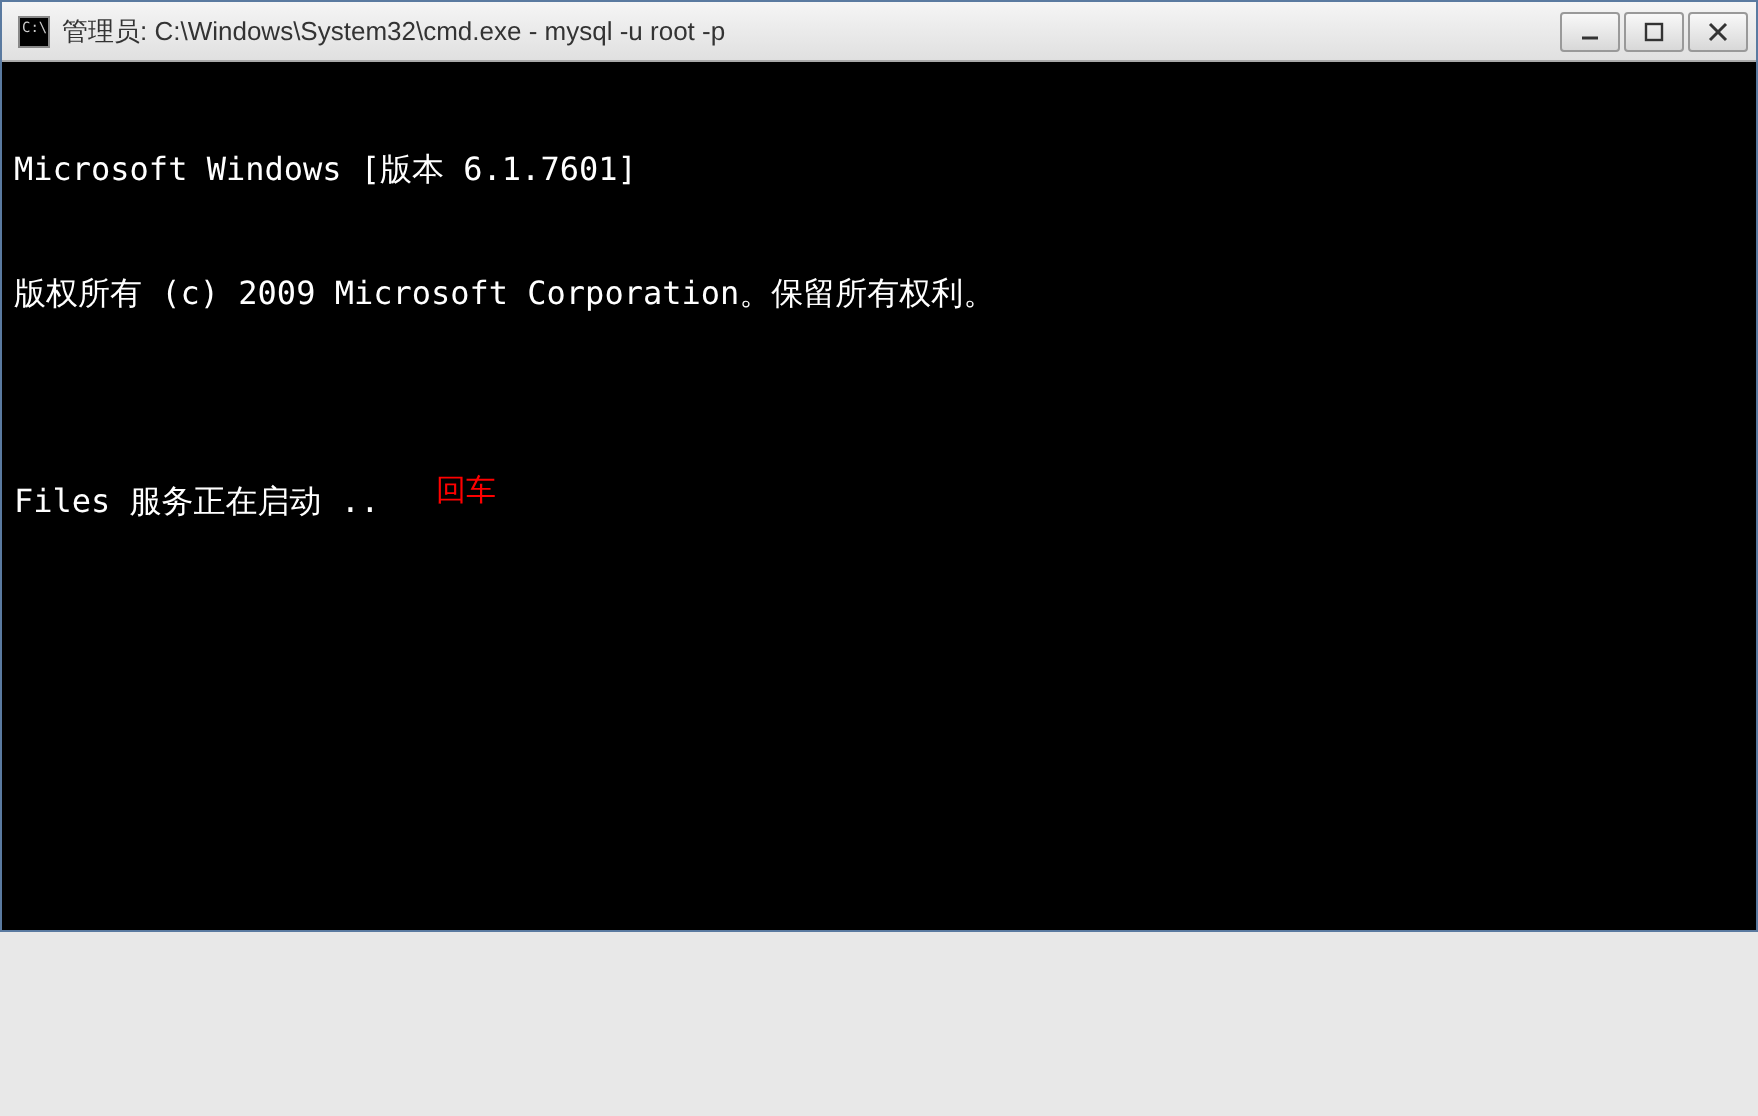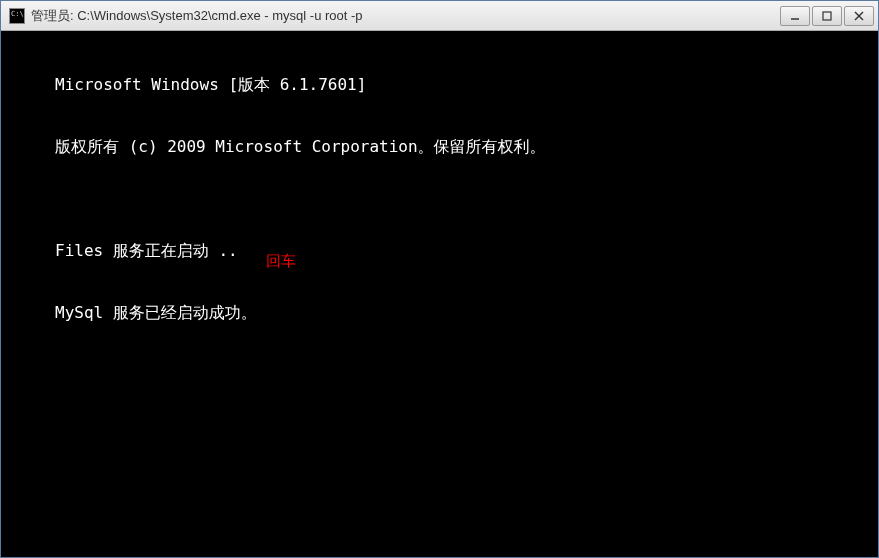--- a/index.html
+++ b/index.html
@@ -9,21 +9,21 @@
     }
     body {
       width: 879px;
       height: 558px;
       background: #e8e8e8;
       font-family: "Microsoft YaHei", "SimSun", sans-serif;
       overflow: hidden;
     }
     .window {
       width: 879px;
-      height: 558px;
+      height: 466px;
       border: 1px solid #5a7aa0;
       background: #000;
       display: flex;
       flex-direction: column;
     }
     .titlebar {
       height: 30px;
       background: linear-gradient(to bottom, #f5f5f5, #e0e0e0);
       border-bottom: 1px solid #aaa;
       display: flex;
@@ -78,21 +78,20 @@
       flex: 1;
       background: #000;
       color: #fff;
       font-family: "Consolas", "NSimSun", "SimSun", monospace;
       font-size: 16px;
       line-height: 1.3;
       padding: 2px 6px;
       white-space: pre-wrap;
       overflow: hidden;
       position: relative;
-      margin-left: 48px;
     }
     .line {
       white-space: pre;
     }
     .annotation {
       color: #ff0000;
       font-family: "Microsoft YaHei", sans-serif;
       font-size: 15px;
       position: absolute;
     }
@@ -121,32 +120,31 @@
             <line x1="9" y1="1" x2="1" y2="9" stroke="#333" stroke-width="1.5"></line>
           </svg>
       </div>
     </div>
   </div>
   <div class="terminal">
     <div class="line">Microsoft Windows [版本 6.1.7601]</div>
     <div class="line">版权所有 (c) 2009 Microsoft Corporation。保留所有权利。</div>
     <div class="line"></div>
     <div class="line">Files 服务正在启动 ..</div>
-    <div class="line">MySql 服务已经启动成功。</div>
     <div class="line"></div>
     <div class="line"></div>
     
     
     
     
     <div class="line"></div>
     
     <div class="line"></div>
     
     
     
     <div class="line"></div>
     
     <div class="line"></div>
     
-    <span class="annotation" style="left:217px; top:220px;">回车</span>
+    <span class="annotation" style="left:217px; top:205px;">回车</span>
   </div>
 </div>
 
 </body></html>

